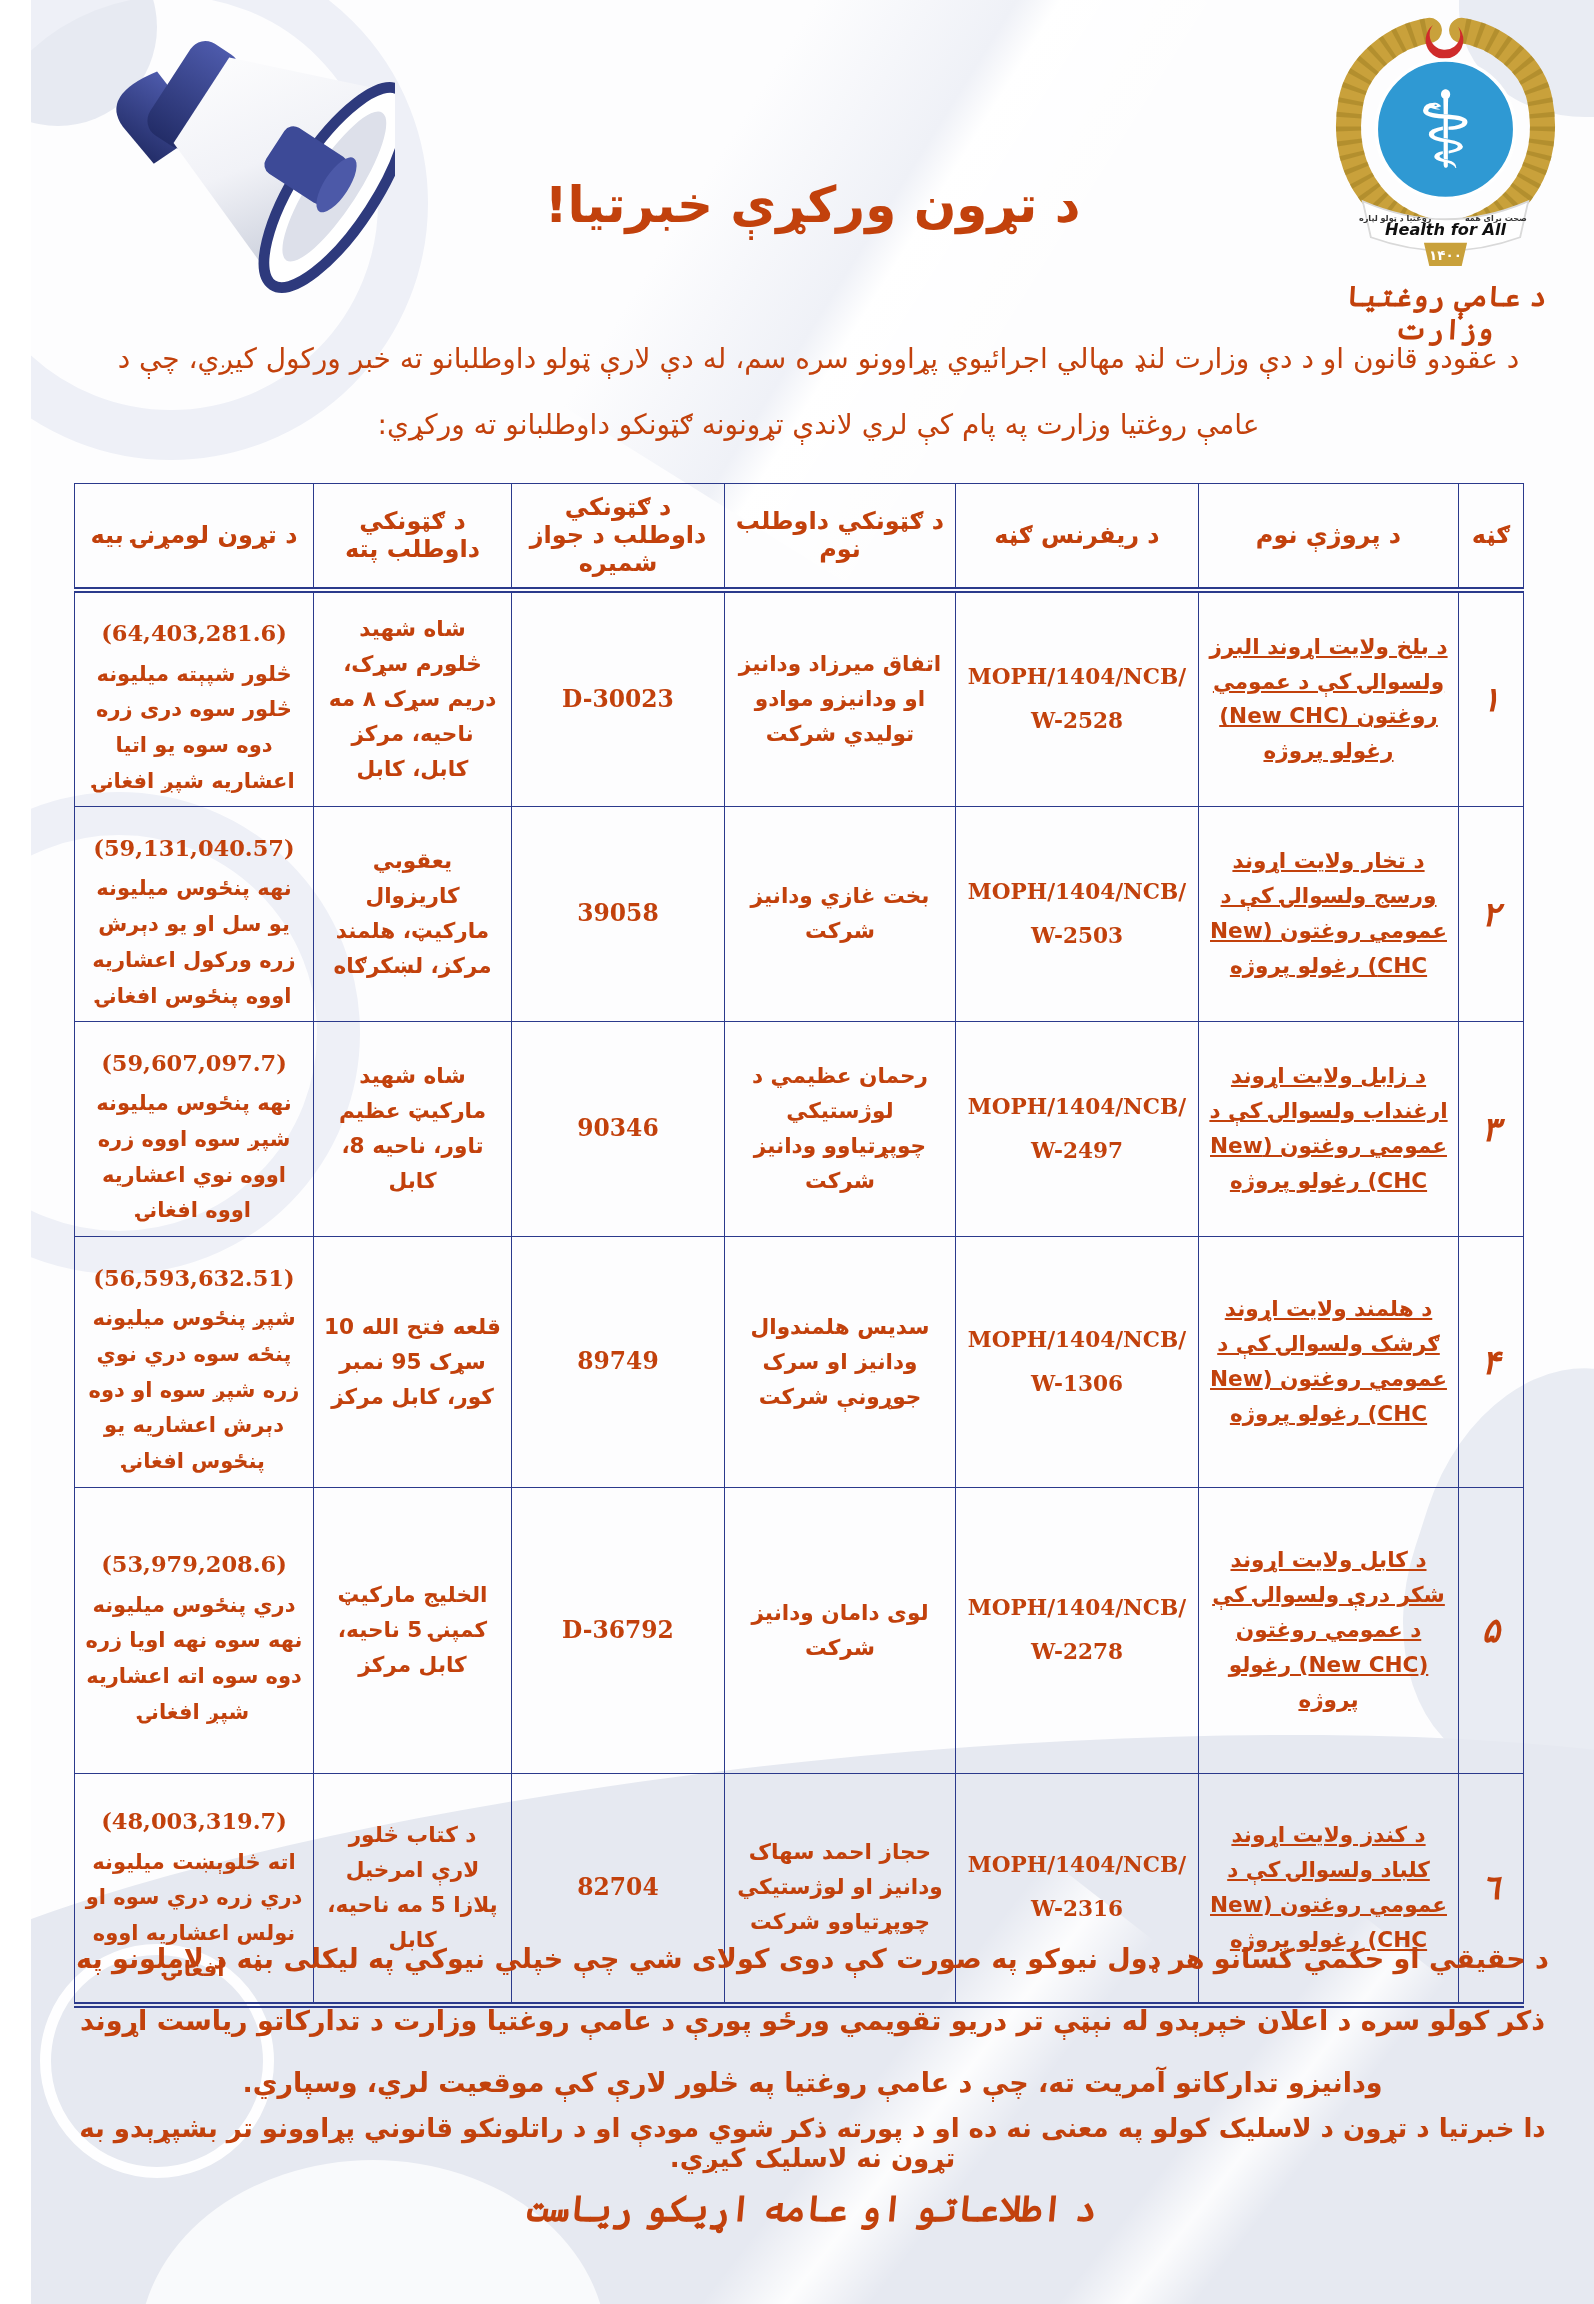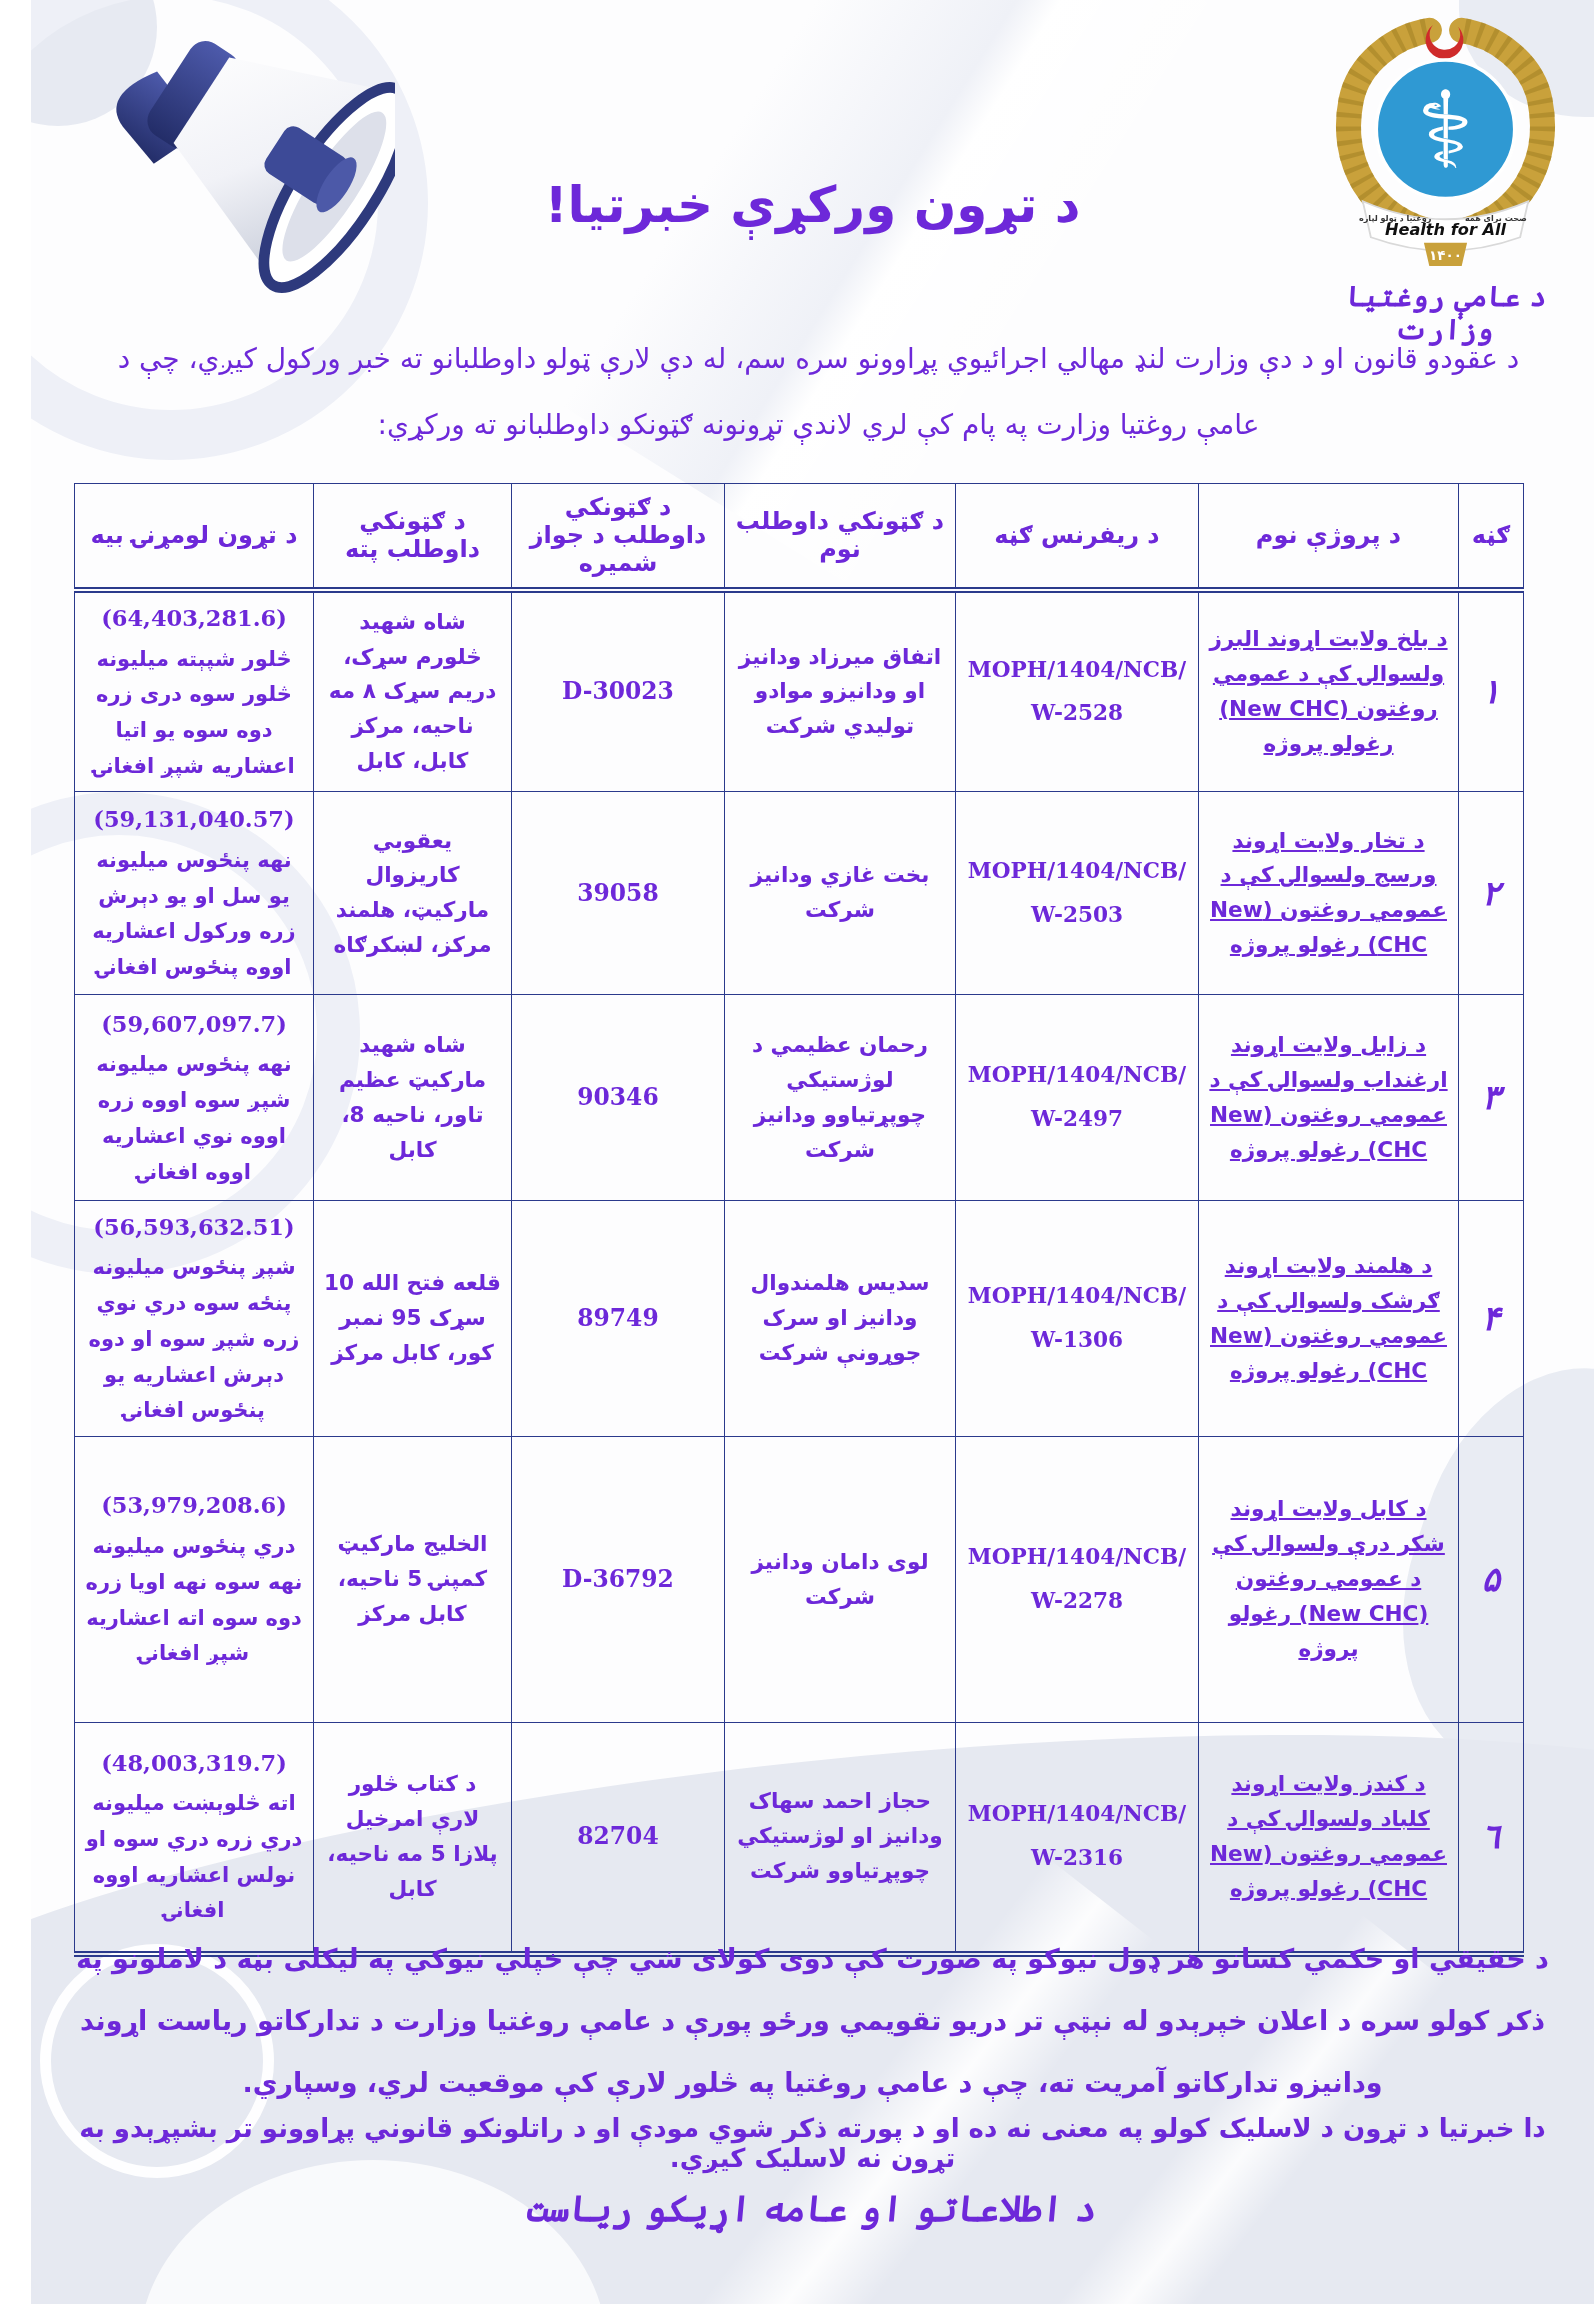--- a/index.html
+++ b/index.html
@@ -1,17 +1,17 @@
 <!DOCTYPE html>
 <html lang="ps" dir="rtl" style="font-size:14.4px"><head>
 <meta charset="utf-8">
 <style>
   html,body{margin:0;padding:0;background:#fff;}
   .page{position:relative;width:1563px;height:2304px;overflow:hidden;background:#fdfdfe;
-        font-family:"DejaVu Sans",sans-serif;color:#6d28d9;}
+        font-family:"DejaVu Sans",sans-serif;color:#c2410c;}
   
   .decor{position:absolute;z-index:0;}
   .d-tl-corner{top:-72px;left:-72px;width:198px;height:198px;border-radius:50%;background:#e7eaf2;}
   .d-tl-ring{top:-54px;left:-117px;width:414px;height:414px;border-radius:50%;border:50px solid #eef0f7;}
   .d-top-streak{top:-126px;left:684px;width:378px;height:684px;transform:rotate(32deg);
       background:linear-gradient(90deg,rgba(240,242,248,0) 0%,#eff1f7 45%,rgba(255,255,255,.95) 55%,rgba(240,242,248,0) 100%);}
   .d-tr-corner{top:-36px;right:-45px;width:180px;height:153px;border-radius:0 0 0 70%;background:#e9ecf3;}
   .d-mid-ring{top:792px;left:-153px;width:396px;height:396px;border-radius:50%;border:43px solid #eef0f7;}
   .d-right-blob{top:1368px;right:-126px;width:306px;height:414px;border-radius:45%;background:#e9ecf3;transform:rotate(18deg);}
   .d-bottom-wave{top:1755px;left:-198px;width:2115px;height:855px;background:#e6e9f1;
@@ -37,21 +37,21 @@
       table-layout:fixed;direction:rtl;background:transparent;}
   table.award,
   table.award td, table.award th{border:1.8px solid #2b3a8c;}
   table.award{border-bottom:6.3px double #2b3a8c;}
   table.award th{border-bottom:6.3px double #2b3a8c;font-size:24px;font-weight:800;
       padding:5.4px 7.2px;background:transparent;}
   table.award td{vertical-align:middle;text-align:center;padding:7.2px 9px;
       font-size:21.6px;font-weight:700;line-height:1.62;background:transparent;}
   tr.hdr{height:106px;}
   .row-no{font-size:34px;font-weight:800;font-style:italic;}
-  .latin{font-family:"DejaVu Serif",serif;direction:ltr;unicode-bidi:isolate;font-weight:700;}
+  .latin{font-family:"DejaVu Serif",serif;direction:ltr;unicode-bidi:isolate;font-weight:700;margin-top:15px;}
   .ref-line{display:block;font-size:21.6px;margin:9px 0;}
   .pnum{display:block;font-size:22.5px;margin-bottom:5.4px;}
   .pwords{display:block;font-size:21px;line-height:1.7;}
   td.c-project{font-size:22px;text-decoration:underline;}
   
   .footer-note{position:absolute;top:1928px;left:43px;right:43px;text-align:center;
       font-size:27px;font-weight:700;line-height:2.3;}
   .footer-note2{position:absolute;top:2113px;left:27px;right:27px;text-align:center;
       font-size:26px;font-weight:700;}
   .signature{position:absolute;top:2187px;left:0;width:100%;text-align:center;

